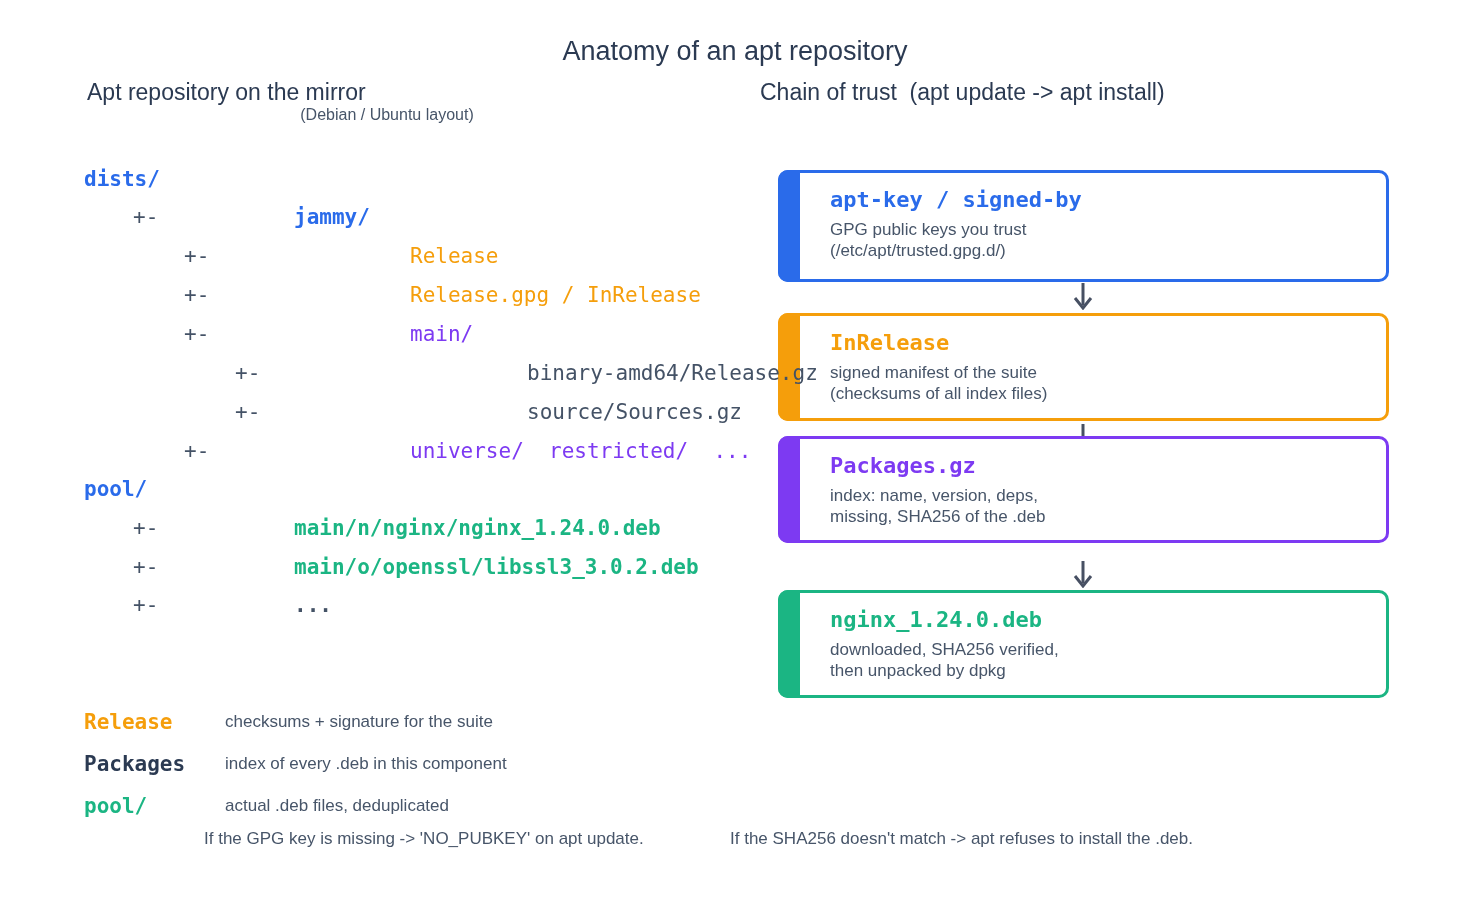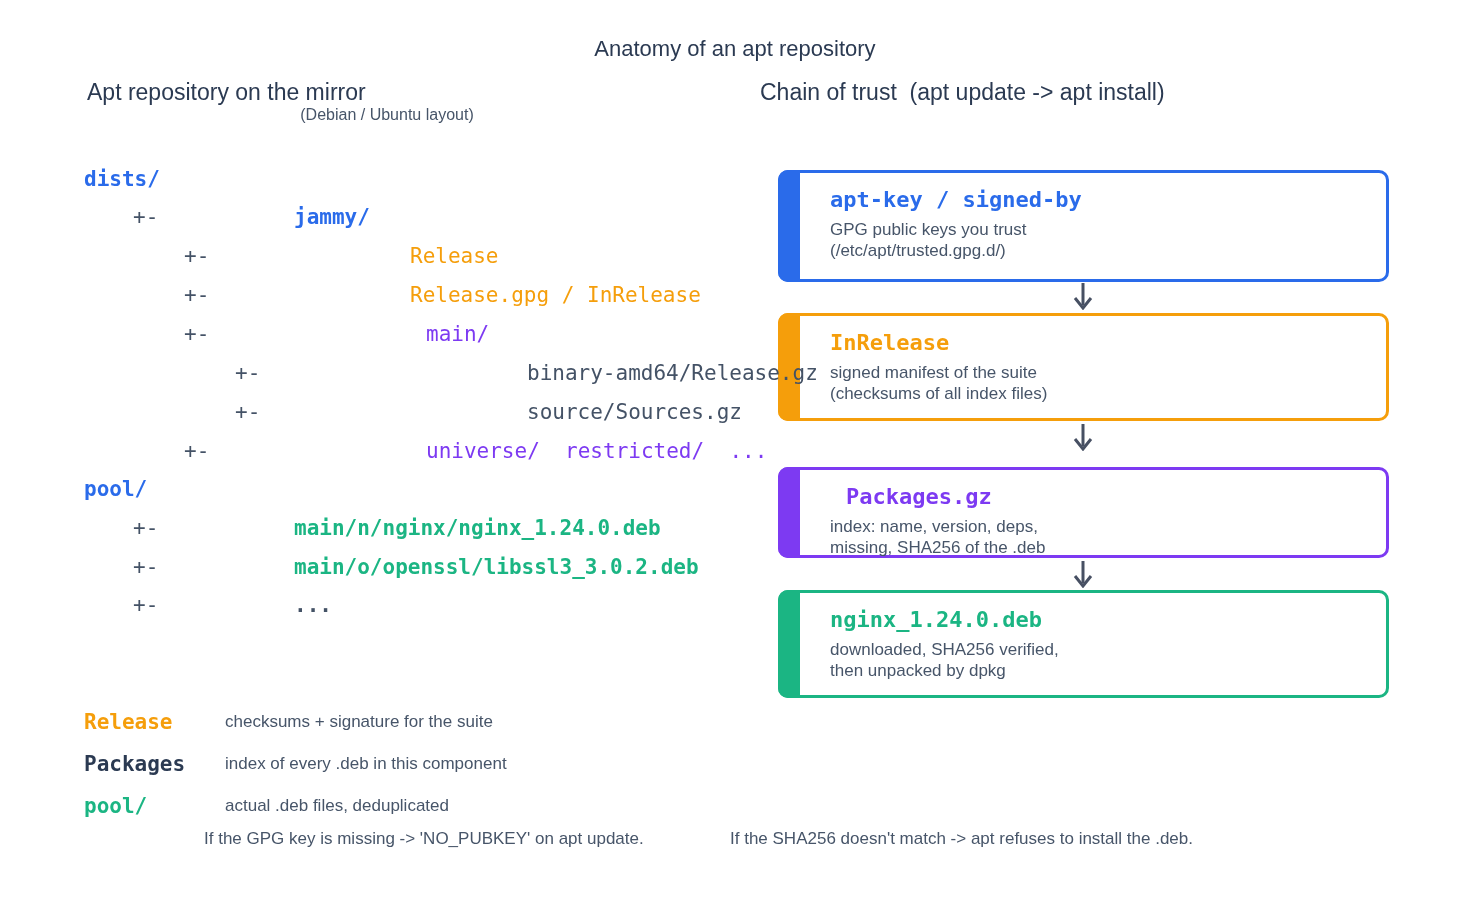--- a/index.html
+++ b/index.html
@@ -4,27 +4,27 @@
 <style>
   html,body{margin:0;padding:0;background:#ffffff;}
   .stage{
     position:relative;width:1470px;height:914px;background:#ffffff;overflow:hidden;
     font-family:"Liberation Sans",sans-serif;color:var(--ink);
   }
   .abs{position:absolute;white-space:pre;}
   
   .c-blue{color:var(--blue);}
   .c-orange{color:var(--orange);}
-  .c-purple{color:var(--purple);margin-left:16px;}
+  .c-purple{color:var(--purple);}
   .c-green{color:var(--green);}
   .c-ink{color:var(--ink);}
   .c-tree{color:var(--treedark);}
   .bold{font-weight:bold;}
 
-  .page-title{top:36px;left:0;width:100%;text-align:center;font-size:22px;color:var(--ink);}
+  .page-title{top:36px;left:0;width:100%;text-align:center;font-size:27px;color:var(--ink);}
   .col-heading{top:79px;font-size:23px;color:var(--ink);text-align:left;}
   .col-heading.left{left:87px;width:600px;}
   .col-heading.right{left:760px;width:600px;}
   .col-subheading{top:106px;left:87px;width:600px;text-align:center;font-size:16px;color:var(--slate);}
 
   
   .tree-row{position:absolute;left:0;width:900px;height:26px;font-size:21px;line-height:26px;}
   .tree-row .prefix{position:absolute;color:var(--treedark);white-space:pre;font-family:"DejaVu Sans Mono",monospace;}
   .tree-row .label{position:absolute;white-space:pre;font-family:"DejaVu Sans Mono",monospace;}
   .lvl0 .label{left:84px;}
@@ -87,21 +87,21 @@
         <div class="box-title c-orange">InRelease</div>
         <div class="box-desc"><span>signed manifest of the suite</span><br><span>(checksums of all index files)</span></div>
       </div>
     </div>
 
     <svg class="flow-arrow" style="top:424px;" width="20" height="27" viewBox="0 0 20 27">
       <line x1="10" y1="0" x2="10" y2="22" stroke="var(--arrow)" stroke-width="3"></line>
       <polyline points="2,15 10,25 18,15" fill="none" stroke="var(--arrow)" stroke-width="3"></polyline>
     </svg>
 
-    <div class="chain-box b-purple" style="top:467px;height:91px;">
+    <div class="chain-box b-purple" style="top:436px;height:107px;">
       <span class="accent"></span>
       <div class="box-body">
         <div class="box-title c-purple">Packages.gz</div>
         <div class="box-desc"><span>index: name, version, deps,</span><br><span>missing, SHA256 of the .deb</span></div>
       </div>
     </div>
 
     <svg class="flow-arrow" style="top:561px;" width="20" height="27" viewBox="0 0 20 27">
       <line x1="10" y1="0" x2="10" y2="22" stroke="var(--arrow)" stroke-width="3"></line>
       <polyline points="2,15 10,25 18,15" fill="none" stroke="var(--arrow)" stroke-width="3"></polyline>

